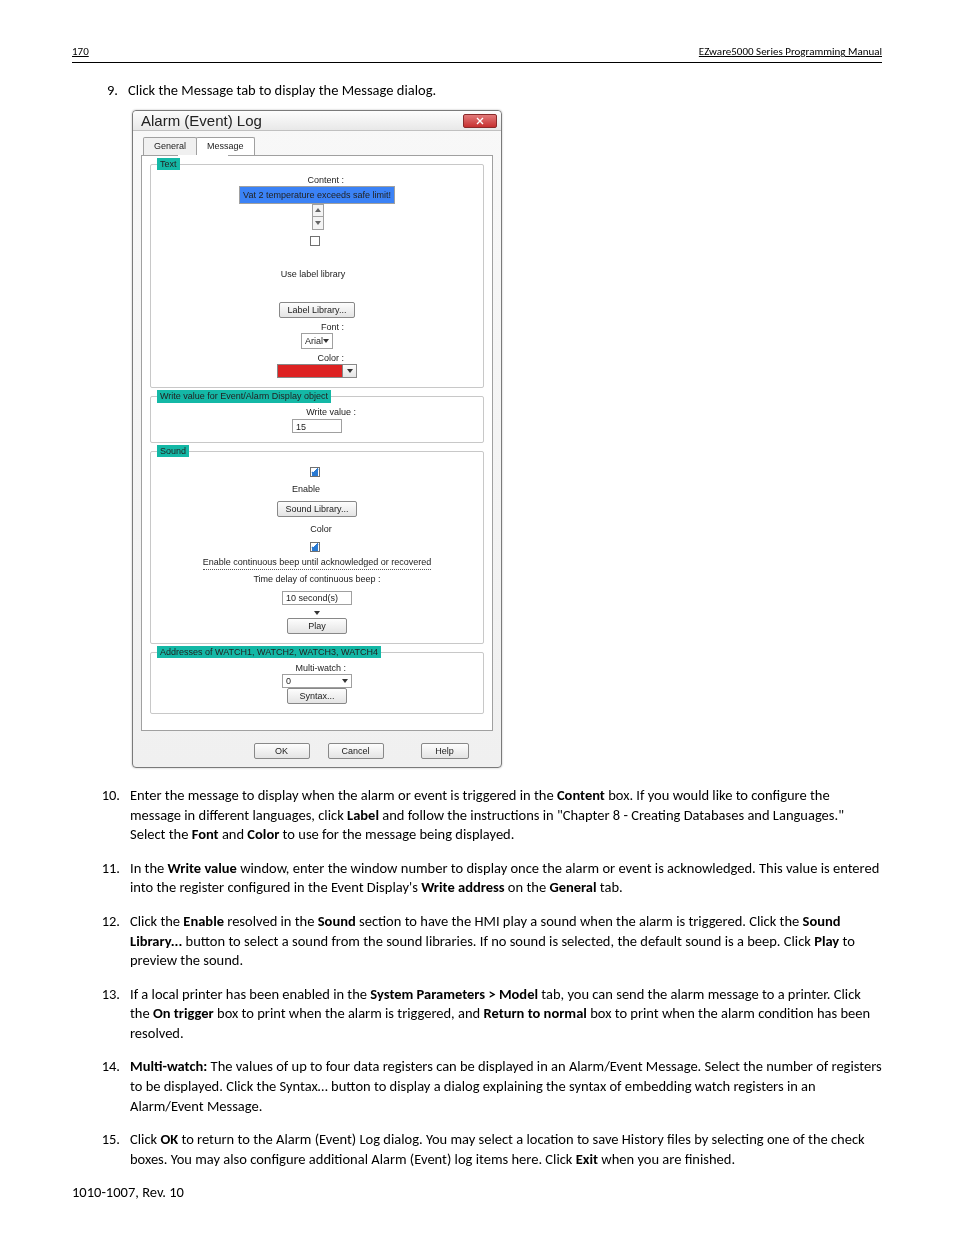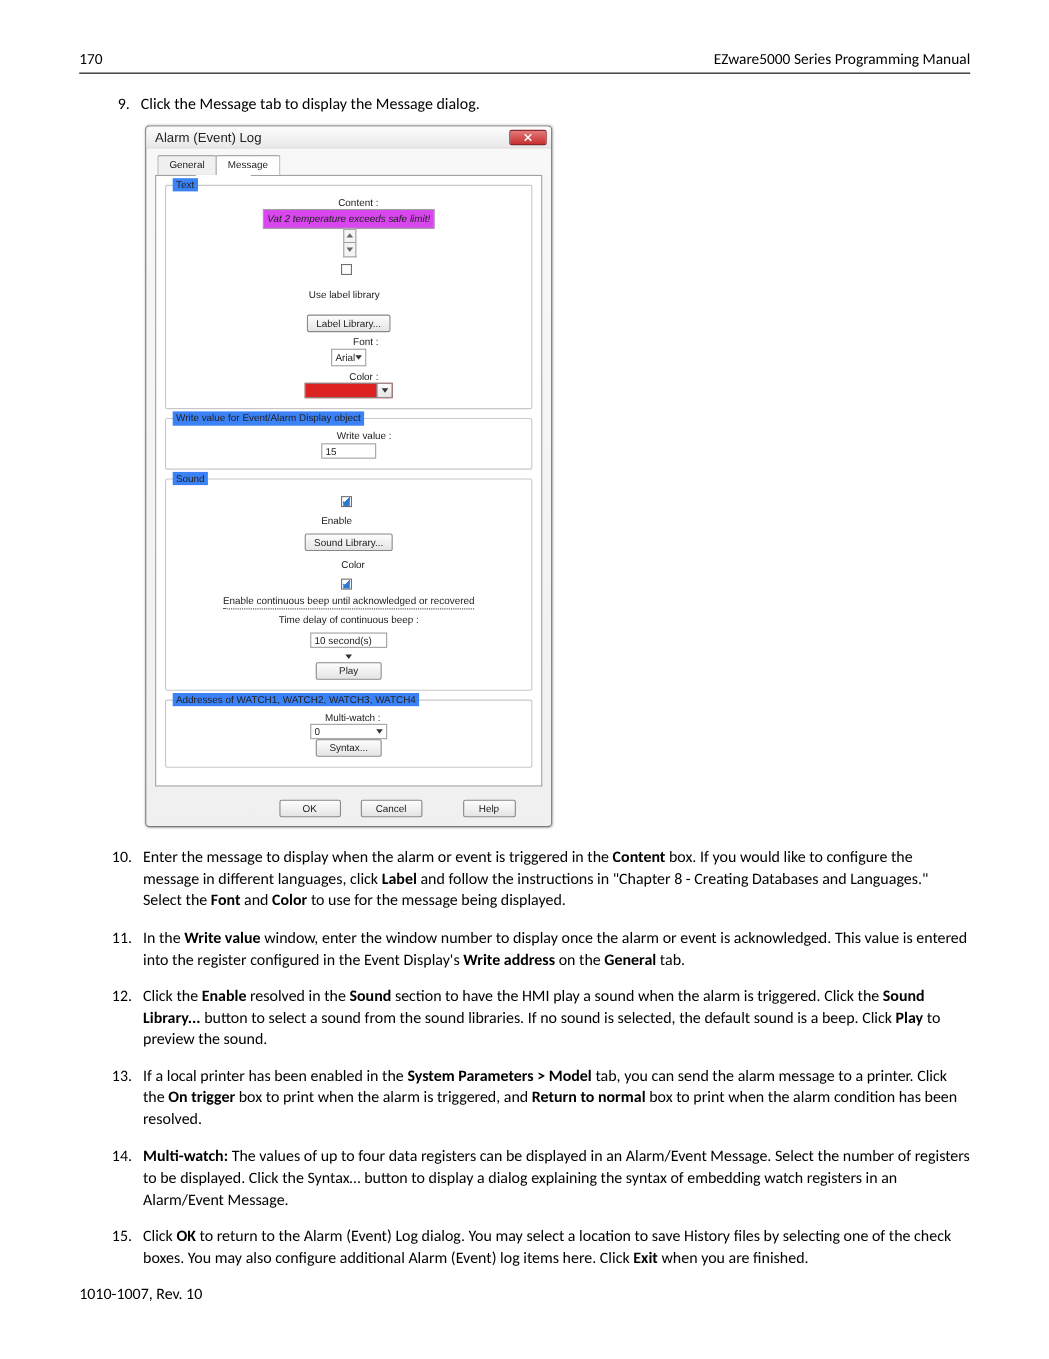--- a/index.html
+++ b/index.html
@@ -6,50 +6,50 @@
   body {
     font-family: Calibri, "Segoe UI", Arial, sans-serif;
     font-size: 14.5px;
     color: #000;
     background: #fff;
     width: 954px;
     padding: 45px 72px 30px 72px;
     line-height: 1.35;
   }
   .hdr { display: flex; justify-content: space-between; border-bottom: 1px solid #000; padding-bottom: 2px; margin-bottom: 18px; }
-  .hdr span { font-size: 14px; }
+  .hdr span { font-size: 11px; text-decoration: underline; }
   .step { display: flex; margin: 0 0 10px 28px; }
   .step-num { width: 28px; flex-shrink: 0; text-align: right; padding-right: 10px; }
   .step-txt { flex: 1; }
   .fig { margin: 8px 0 18px 60px; }
   .dialog {
     width: 370px;
     background: linear-gradient(#f8f8f8,#f0f0f0);
     border: 1px solid #7a7a7a;
     border-radius: 4px;
     font-family: Tahoma, "Segoe UI", Arial, sans-serif;
     font-size: 9px;
     color: #222;
     box-shadow: 0 0 2px rgba(0,0,0,.3);
   }
   .titlebar { display:flex; align-items:center; height:20px; padding:0 4px 0 8px; background:linear-gradient(#fdfdfd,#e8e8e8); border-bottom:1px solid #c0c0c0; border-radius:4px 4px 0 0; }
-  .titlebar .ttl { flex:1; font-size:12px; }
+  .titlebar .ttl { flex:1; font-size:15px; }
   .closebtn { width:34px; height:14px; background:linear-gradient(#e27a7a,#c73030); border:1px solid #8a2a2a; border-radius:2px; display:flex; align-items:center; justify-content:center; }
   .closebtn svg { width:8px; height:8px; }
   .tabs { display:flex; padding:6px 8px 0 10px; gap:0; }
   .tab { border:1px solid #a0a0a0; border-bottom:none; padding:2px 10px; background:#f0f0f0; font-size:9px; border-radius:2px 2px 0 0; margin-right:-1px; }
   .tab.active { background:#fff; position:relative; z-index:2; }
   .tabbody { margin:0 8px 6px 8px; border:1px solid #a0a0a0; background:#fff; padding:4px 6px 8px 6px; min-height:470px; position:relative; }
   .tabbody::before{content:""; position:absolute; top:-1px; left:36px; width:50px; height:1px; background:#fff;}
   .grp { border:1px solid #c8c8c8; border-radius:2px; margin:4px 2px 8px 2px; padding:6px 6px 6px 6px; position:relative; }
-  .grp > .lg { position:absolute; top:-7px; left:6px; background:#3b82f6; padding:0 3px; font-size:9px; }
+  .grp > .lg { position:absolute; top:-7px; left:6px; background:#14b8a6; padding:0 3px; font-size:9px; }
   .row { display:flex; align-items:center; margin:3px 0;flex-direction:column; }
   .lab { width:66px; text-align:right; padding-right:6px; font-size:9px; }
   .inp, .sel { border:1px solid #a0a0a0; background:#fff; font-size:9px; padding:1px 3px; height:14px; }
-  .textarea { border:1px solid #a0a0a0; background:#d946ef; font-size:9px; padding:2px 3px; height:28px; flex:1; resize:none;font-style:italic; }
+  .textarea { border:1px solid #a0a0a0; background:#3b82f6; font-size:9px; padding:2px 3px; height:28px; flex:1; resize:none; }
   .btn { border:1px solid #888; background:linear-gradient(#fdfdfd,#e4e4e4); border-radius:2px; font-size:9px; padding:1px 8px; height:16px; display:inline-flex; align-items:center; justify-content:center; }
   .chk { width:10px; height:10px; border:1px solid #707070; background:#fff; display:inline-flex; align-items:center; justify-content:center; margin-right:4px; position:relative; }
   .chk.checked::after{content:""; position:absolute; left:1px; top:-1px; width:6px; height:9px; background:linear-gradient(135deg, transparent 45%, #2a7ad2 45%);}
   .chk.checked svg{width:8px;height:8px;}
   .colorbox { width:80px; height:14px; border:1px solid #888; background:#d22; display:flex; }
   .colorbox .dd { width:14px; border-left:1px solid #888; background:linear-gradient(#fdfdfd,#e4e4e4); display:flex; align-items:center; justify-content:center; margin-left:auto;}
   .tri { width:0;height:0;border-left:3px solid transparent;border-right:3px solid transparent;border-top:4px solid #333;}
   .updn { display:flex; flex-direction:column; margin-left:2px; }
   .updn div{ width:12px; height:13px; border:1px solid #a0a0a0; background:#f4f4f4; display:flex; align-items:center; justify-content:center;}
   .updn div+div{border-top:none;}
@@ -100,21 +100,21 @@
           <div class="textarea">Vat 2 temperature exceeds safe limit!</div>
           <div class="updn">
               <div>
                 <span class="triu"></span>
               </div>
               <div>
                 <span class="trid"></span>
               </div>
             </div>
         </div>
-        <div class="row" style="justify-content:center; gap:12px; margin-top:6px;">
+        <div class="row" style="justify-content:center; gap:22px; margin-top:6px;">
           <span class="chk"></span>
           <span style="margin-right:8px;">Use label library</span>
           <span class="btn">Label Library...</span>
         </div>
         <div class="row">
           <div class="lab">Font :</div>
           <div class="inp" style="flex:1; display:flex; align-items:center;">
               <span>Arial</span>
               <span class="tri" style="margin-left:auto;"></span>
             </div>

